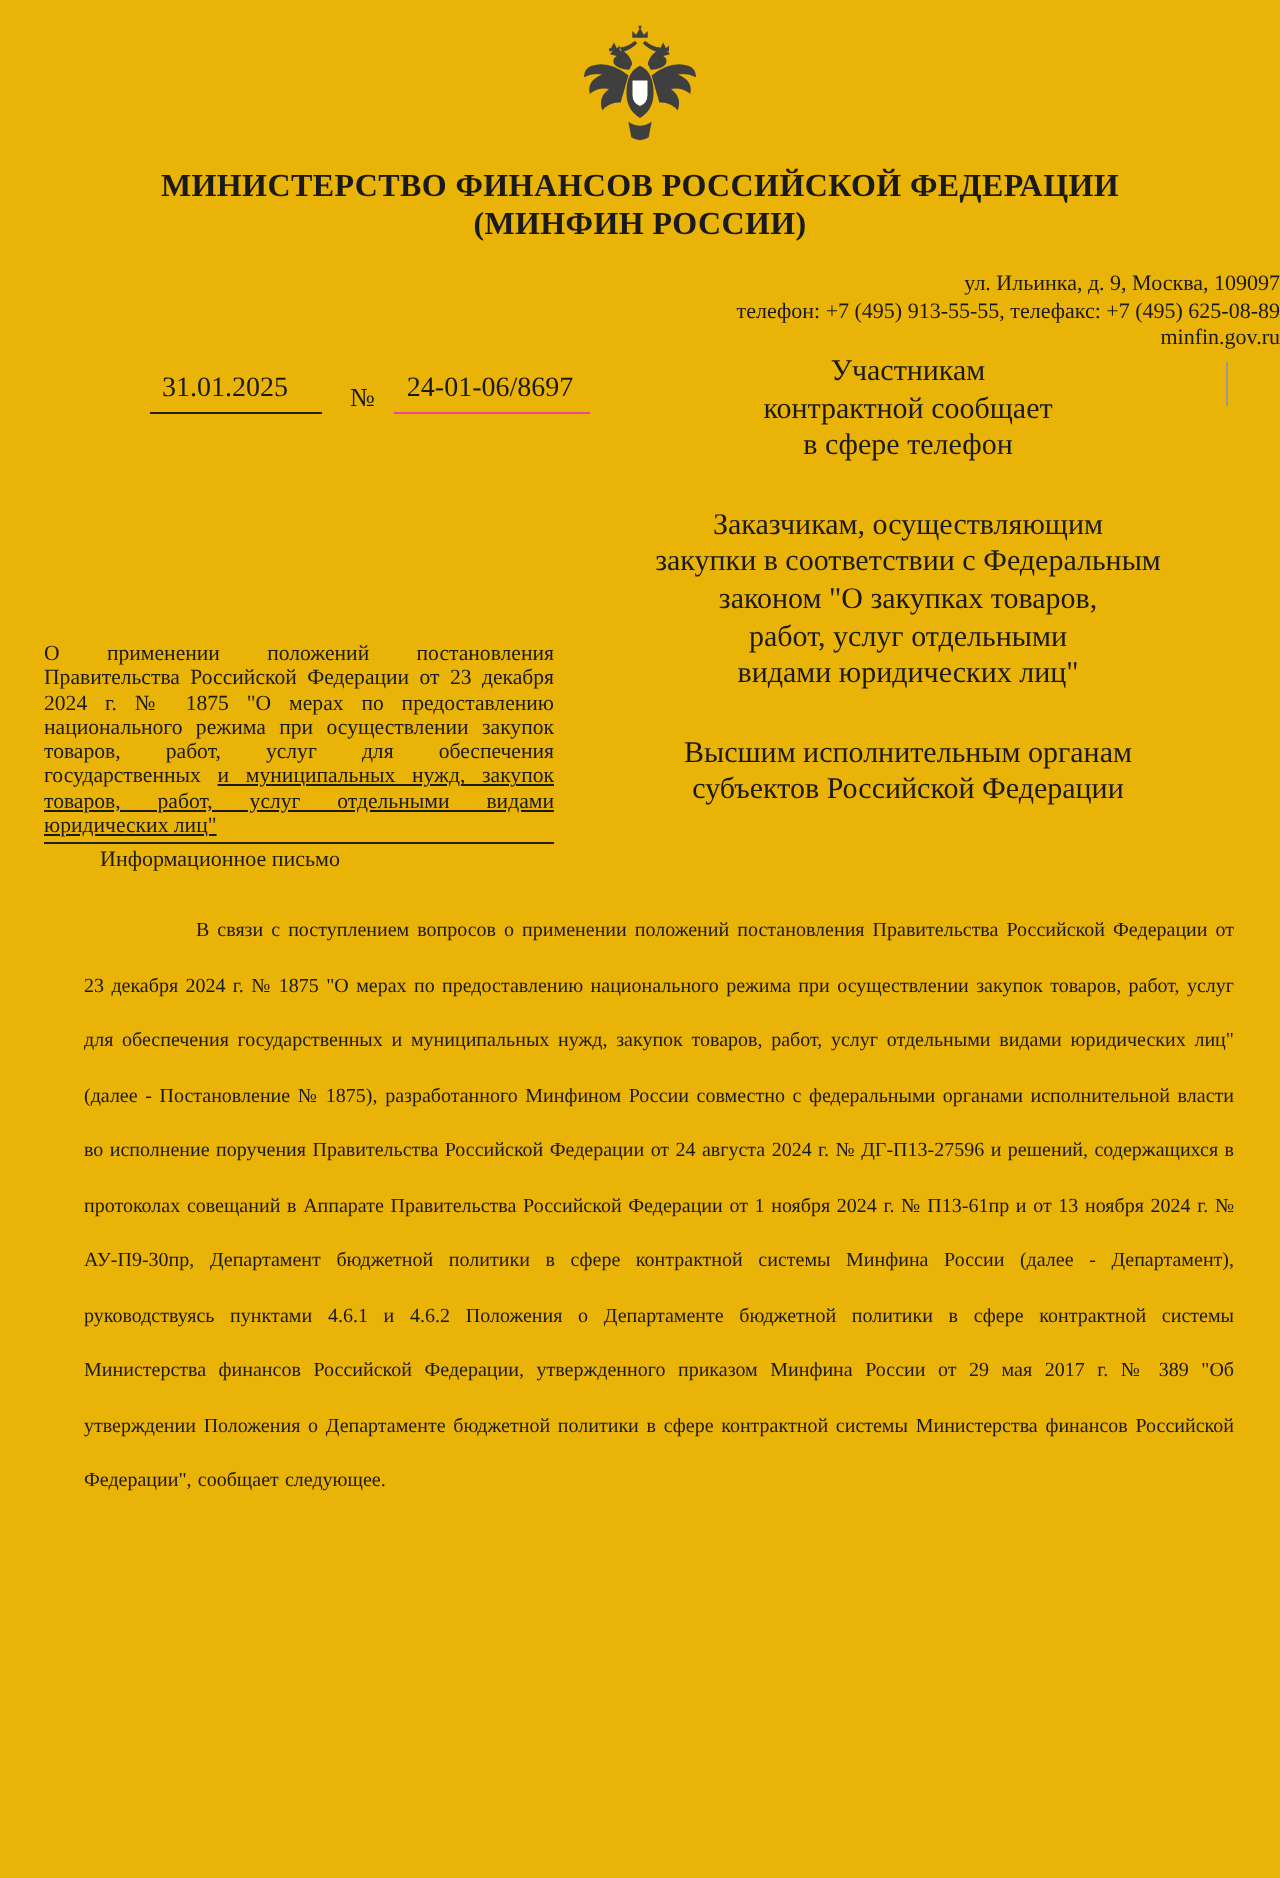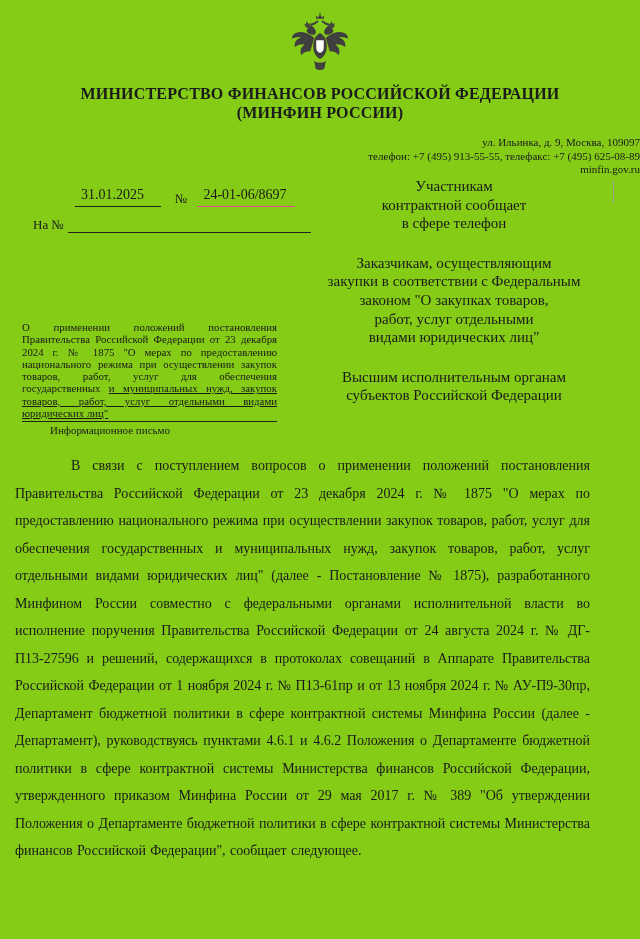--- a/index.html
+++ b/index.html
@@ -5,21 +5,21 @@
   * { margin: 0; padding: 0; box-sizing: border-box; }
   html, body { background: #ffffff; }
   body {
     width: 640px; height: 939px;
     font-family: "Liberation Serif", "DejaVu Serif", serif;
     color: #1a1a1a;
   }
   .page {
     position: relative;
     width: 640px; height: 939px;
-    background: #84cc16;
+    background: #eab308;
     overflow: hidden;
   }
   .emblem {
     position: absolute; top: 12px; left: 50%;
     transform: translateX(-50%);
     width: 58px; height: 64px;
   }
   .title {
     position: absolute; top: 84px; left: 0; right: 0;
     text-align: center; font-weight: bold;
@@ -61,22 +61,22 @@
   .recipient { margin-bottom: 21px; }
   .recipient:last-child { margin-bottom: 0; }
   .subject {
     position: absolute; top: 321px; left: 22px; width: 255px;
     font-size: 10.8px; line-height: 12.3px; text-align: justify;
   }
   .subject .u { text-decoration: underline; }
   .subject-rule { border-top: 1px solid #222; margin-top: 2px; }
   .doc-type { font-size: 11px; margin-top: 2px; text-align: left; margin-left: 28px; }
   .body-text {
-    position: absolute; top: 452px; left: 15px; width: 575px;
-    font-size: 14px; line-height: 27.5px;
+    position: absolute; top: 452px; left: 42px; width: 575px;
+    font-size: 10px; line-height: 27.5px;
     text-align: justify; text-indent: 56px; word-spacing: 0.06em;
   }
 </style>
 </head>
 <body>
 
 <div class="page">
 
   <div class="emblem">
     <svg width="58" height="64" viewBox="0 0 120 130" aria-hidden="true">
@@ -108,24 +108,20 @@
     <div>телефон: +7 (495) 913-55-55, телефакс: +7 (495) 625-08-89</div>
     <div>minfin.gov.ru</div>
   </div>
 
   <div class="ref-row">
     <span class="ref-date">31.01.2025</span>
     <span class="ref-nosign">№</span>
     <span class="ref-number">24-01-06/8697</span>
   </div>
 
-  <div class="na-row">
-    <span>На №</span>
-    <span class="na-blank"></span>
-  </div>
 
   <div class="margin-mark"></div>
 
   <div class="recipients">
     <div class="recipient">
       <div>Участникам</div>
       <div>контрактной сообщает</div>
       <div>в сфере телефон</div>
     </div>
     <div class="recipient">

